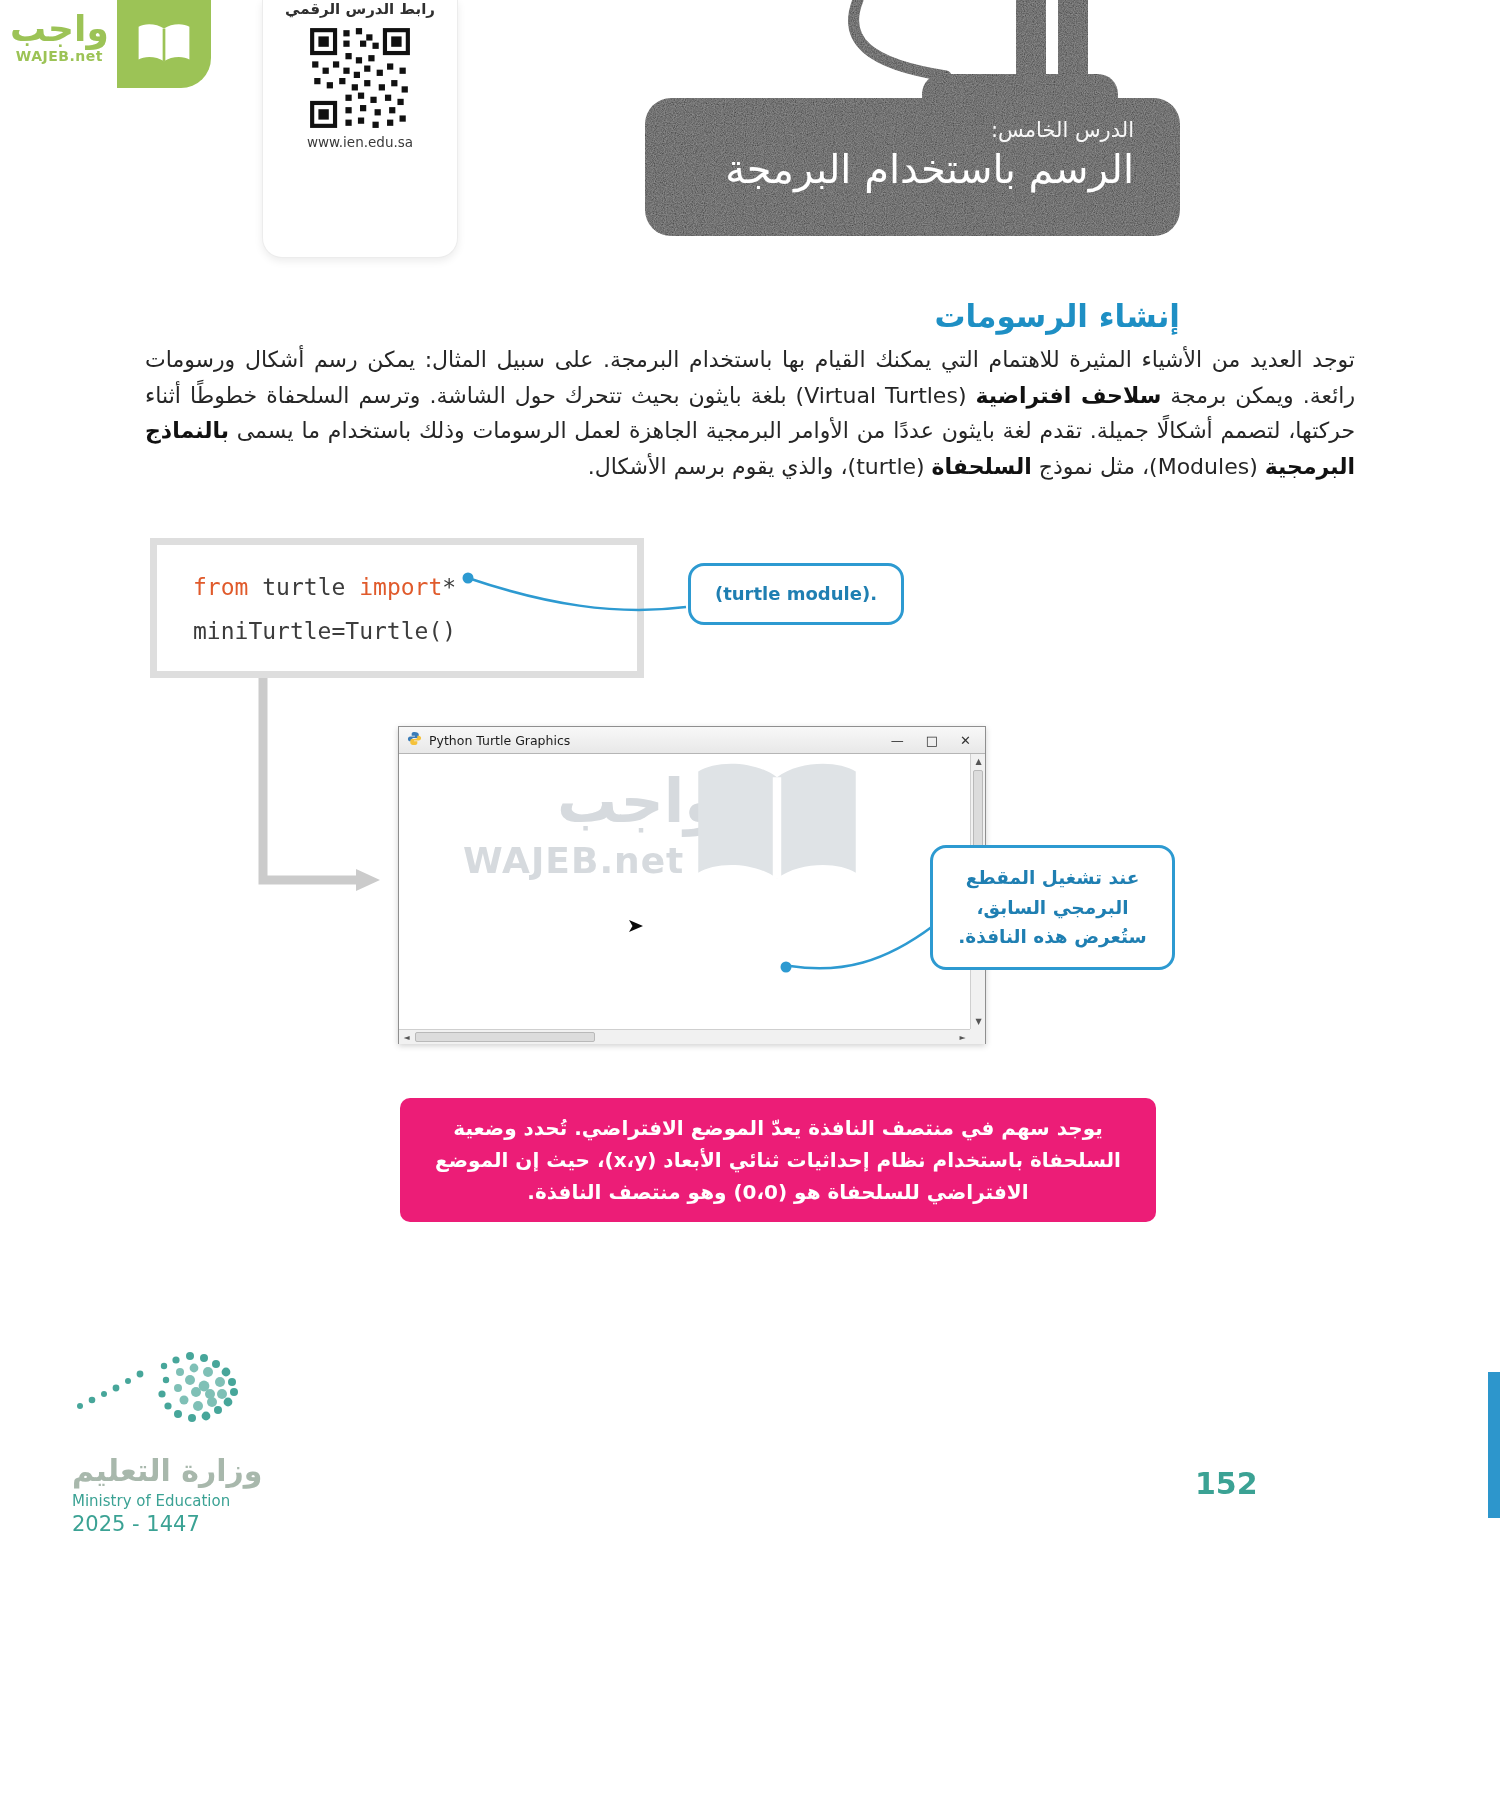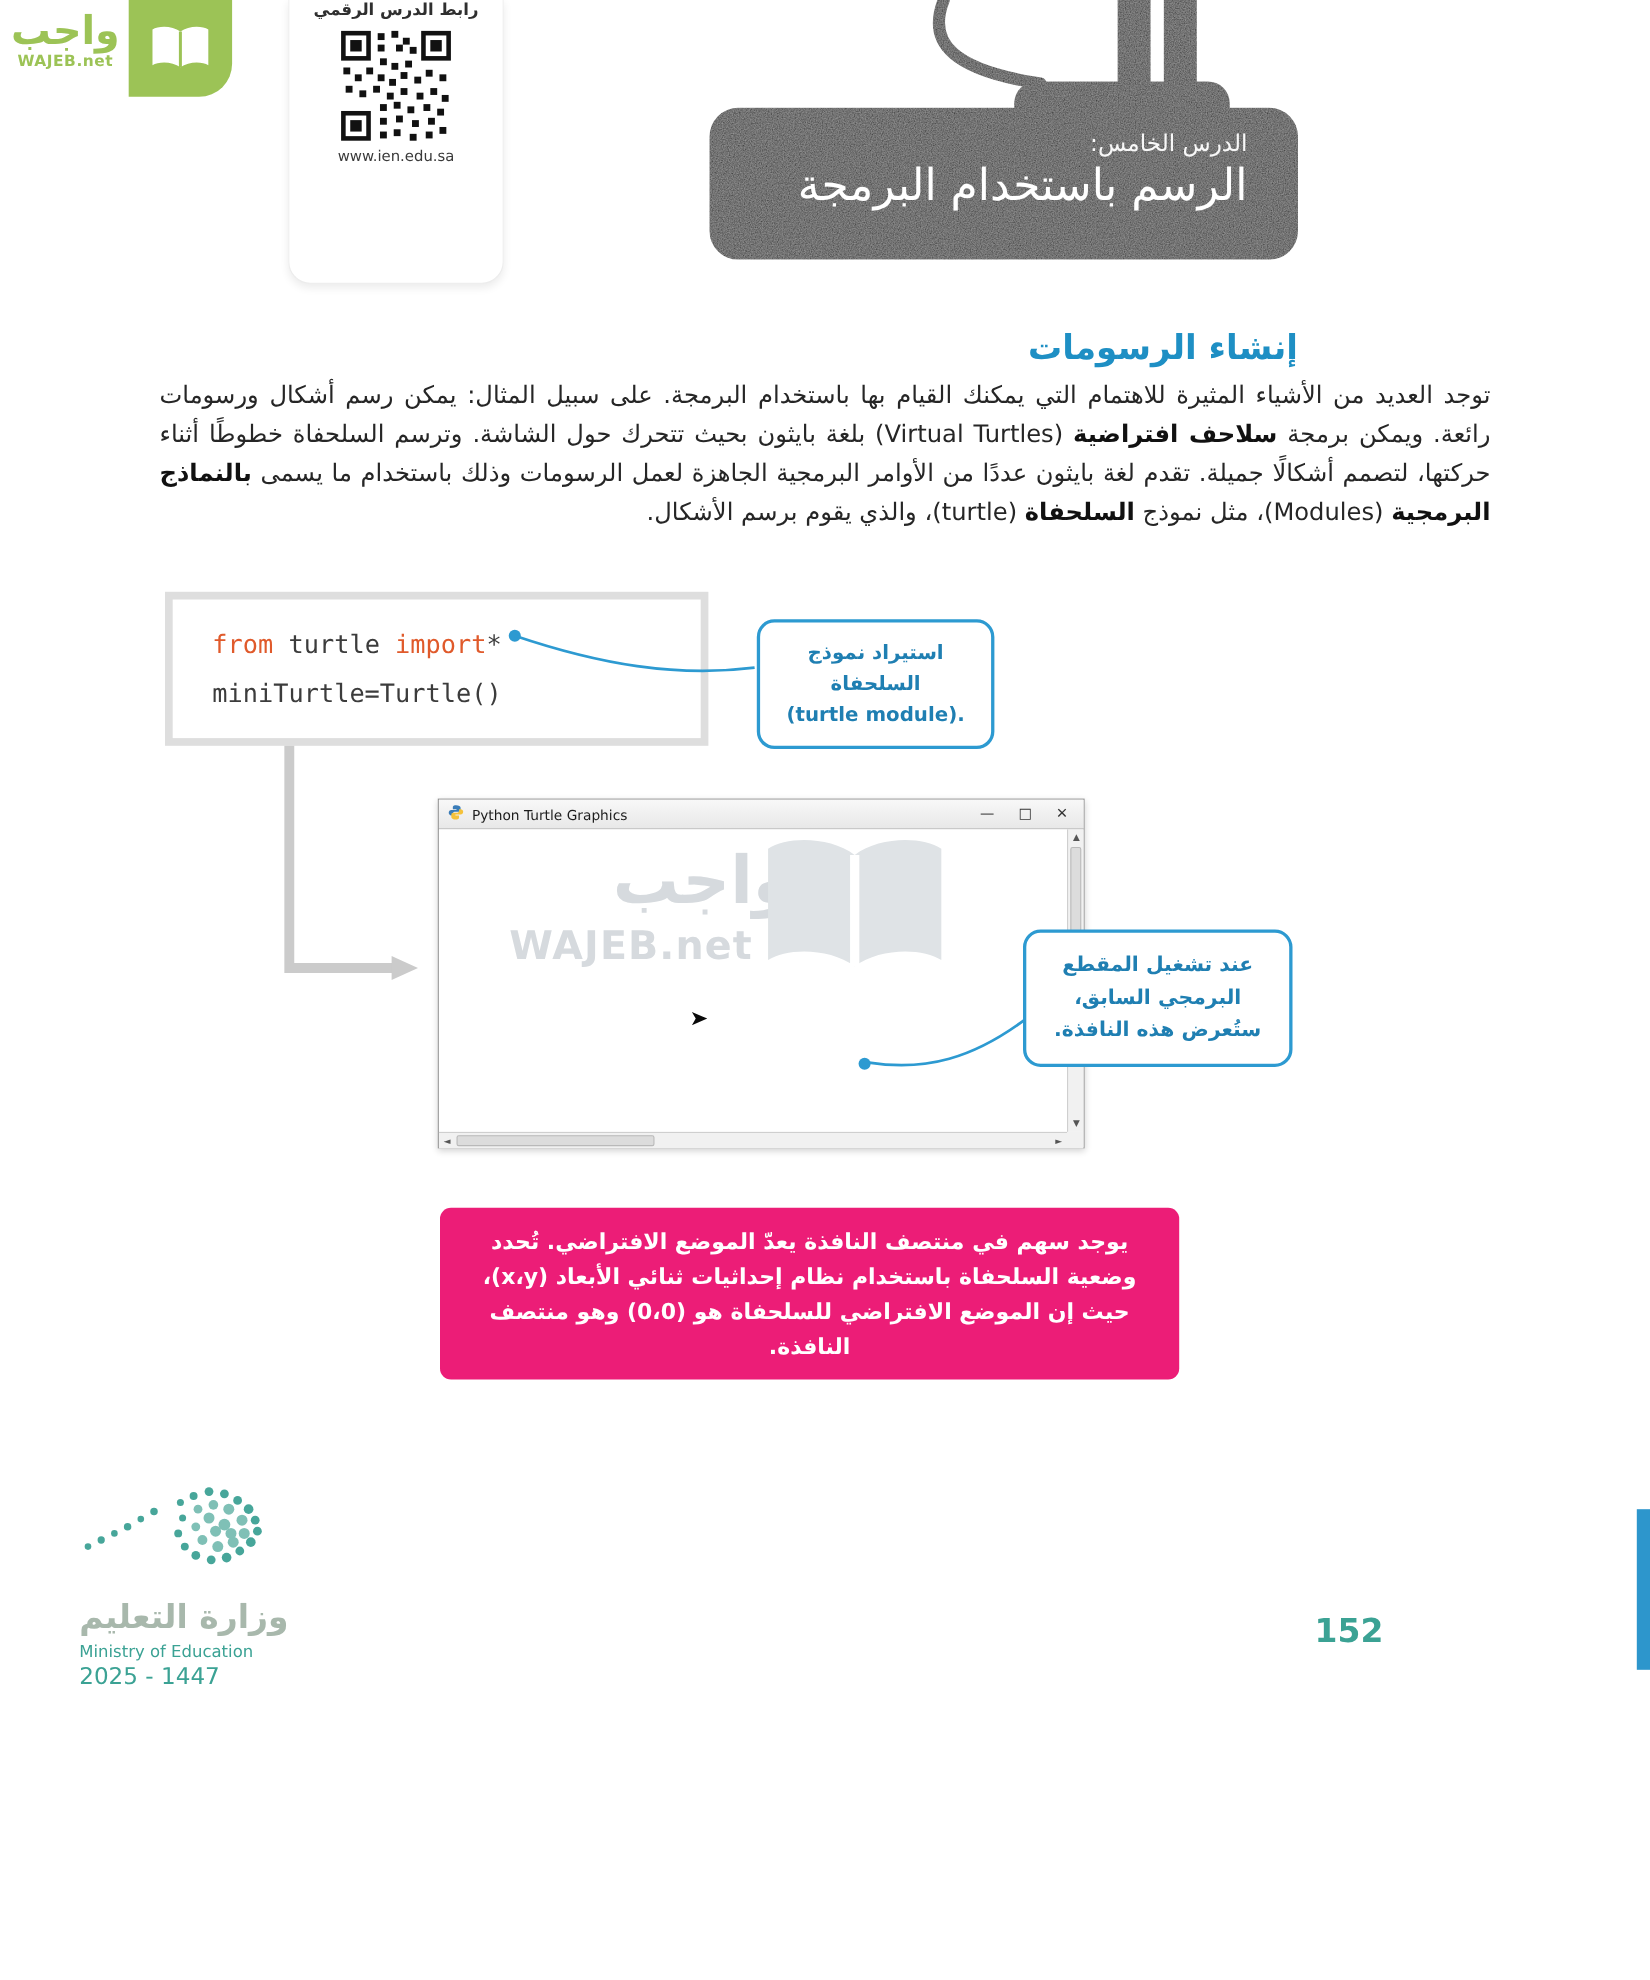--- a/index.html
+++ b/index.html
@@ -91,21 +91,21 @@
   #tw-vthumb { position:absolute; left:2px; right:2px; top:16px; height:150px; background:#dcdcdc; border:1px solid #b9b9b9; border-radius:2px; }
   #tw-hthumb { position:absolute; top:2px; bottom:2px; left:16px; width:180px; background:#dcdcdc; border:1px solid #b9b9b9; border-radius:2px; }
   #tw-corner { position:absolute; right:0; bottom:0; width:15px; height:15px; background:#f1f1f1; }
   #wm-ar  { position:absolute; left:158px; top:12px; font-size:60px; font-weight:bold; color:#d6dade; }
   #wm-net { position:absolute; left:64px; top:86px; font-size:36px; font-weight:bold; color:#d6dade; letter-spacing:1px; }
   #wm-book { position:absolute; left:288px; top:2px; }
   #turtle-cursor { position:absolute; left:230px; top:163px; }
 
   
   #note-banner {
-    left:400px; top:1098px; width:672px; background:#ec1d77; border-radius:10px;
+    left:400px; top:1098px; width:756px; background:#ec1d77; border-radius:10px;
     color:#fff; font-weight:bold; font-size:20px; line-height:1.6;
     text-align:center; padding:14px 24px; direction:rtl;
   }
 
   
   #ministry { left:72px; top:1350px; width:200px; }
   #ministry .m-ar { color:#a8b8ac; font-size:30px; font-weight:bold; direction:rtl; text-align:left; margin-top:4px; }
   #ministry .m-en { color:#3ba294; font-size:15px; margin-top:4px; }
   #ministry .m-yr { color:#3ba294; font-size:21px; margin-top:2px; }
 
@@ -231,21 +231,20 @@
   <polygon points="356,869 356,891 380,880" fill="#cbcbcb"></polygon>
 
   <circle cx="468" cy="578" r="5.5" fill="#2d9ad1"></circle>
   <path d="M468,578 C545,604 615,616 686,607" stroke="#2d9ad1" stroke-width="2.5" fill="none"></path>
 
   <circle cx="786" cy="967" r="5.5" fill="#2d9ad1"></circle>
   <path d="M933,926 C885,962 842,974 790,966" stroke="#2d9ad1" stroke-width="2.5" fill="none"></path>
 </svg>
 
 <div id="callout-import" class="callout">
-  <div>استيراد نموذج السلحفاة</div>
   <div dir="ltr">(turtle module).</div>
 </div>
 
 <div id="callout-window" class="callout">
   <div>عند تشغيل المقطع البرمجي السابق، ستُعرض هذه النافذة.</div>
 </div>
 
 <div id="turtle-window" class="abs">
   <div id="tw-titlebar">
     <span>

